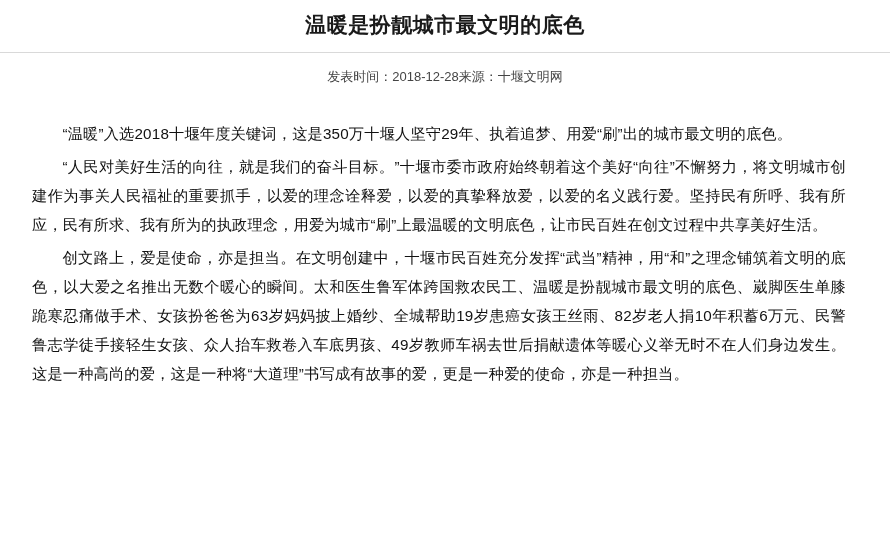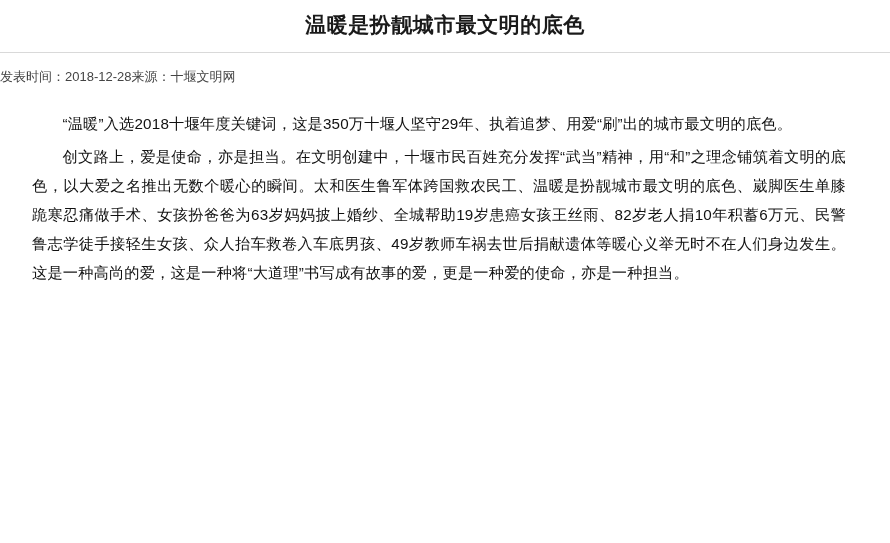--- a/index.html
+++ b/index.html
@@ -31,34 +31,35 @@
     padding: 0 28px;
     line-height: 30px;
   }
   .title-rule {
     border: 0;
     border-top: 1px solid #d9d9d9;
     margin: 12px 0 0 0;
     width: 100%;
   }
   .meta-line {
+    text-align: center;
     font-size: 13px;
     color: #444444;
     margin-top: 14px;
     line-height: 20px;
   }
   .meta-line span {
     display: inline;
   }
   .meta-sep {
     display: inline-block;
     width: 4px;
   }
   .body-wrap {
-    margin-top: 22px;
+    margin-top: 32px;
     padding: 0 44px 0 32px;
   }
   .para {
     font-size: 15.2px;
     line-height: 29px;
     color: #111111;
     text-align: justify;
     text-justify: inter-ideograph;
     margin: 0 0 4px 0;
     text-indent: 2em;
@@ -73,16 +74,17 @@
   <h1 class="article-title">温暖是扮靓城市最文明的底色</h1>
 
   <hr class="title-rule">
 
   <div class="meta-line">
     <span>发表时间：</span><span>2018-12-28</span><span class="meta-sep"></span><span>来源：</span><span>十堰文明网</span>
   </div>
 
   <div class="body-wrap">
     <p class="para">“温暖”入选2018十堰年度关键词，这是350万十堰人坚守29年、执着追梦、用爱“刷”出的城市最文明的底色。</p>
+    <p class="para">“人民对美好生活的向往，就是我们的奋斗目标。”十堰市委市政府始终朝着这个美好“向往”不懈努力，将文明城市创建作为事关人民福祉的重要抓手，以爱的理念诠释爱，以爱的真挚释放爱，以爱的名义践行爱。坚持民有所呼、我有所应，民有所求、我有所为的执政理念，用爱为城市“刷”上最温暖的文明底色，让市民百姓在创文过程中共享美好生活。</p>
     <p class="para">创文路上，爱是使命，亦是担当。在文明创建中，十堰市民百姓充分发挥“武当”精神，用“和”之理念铺筑着文明的底色，以大爱之名推出无数个暖心的瞬间。太和医生鲁军体跨国救农民工、温暖是扮靓城市最文明的底色、崴脚医生单膝跪寒忍痛做手术、女孩扮爸爸为63岁妈妈披上婚纱、全城帮助19岁患癌女孩王丝雨、82岁老人捐10年积蓄6万元、民警鲁志学徒手接轻生女孩、众人抬车救卷入车底男孩、49岁教师车祸去世后捐献遗体等暖心义举无时不在人们身边发生。这是一种高尚的爱，这是一种将“大道理”书写成有故事的爱，更是一种爱的使命，亦是一种担当。</p>
   </div>
 
 </div>
 
 </body></html>

